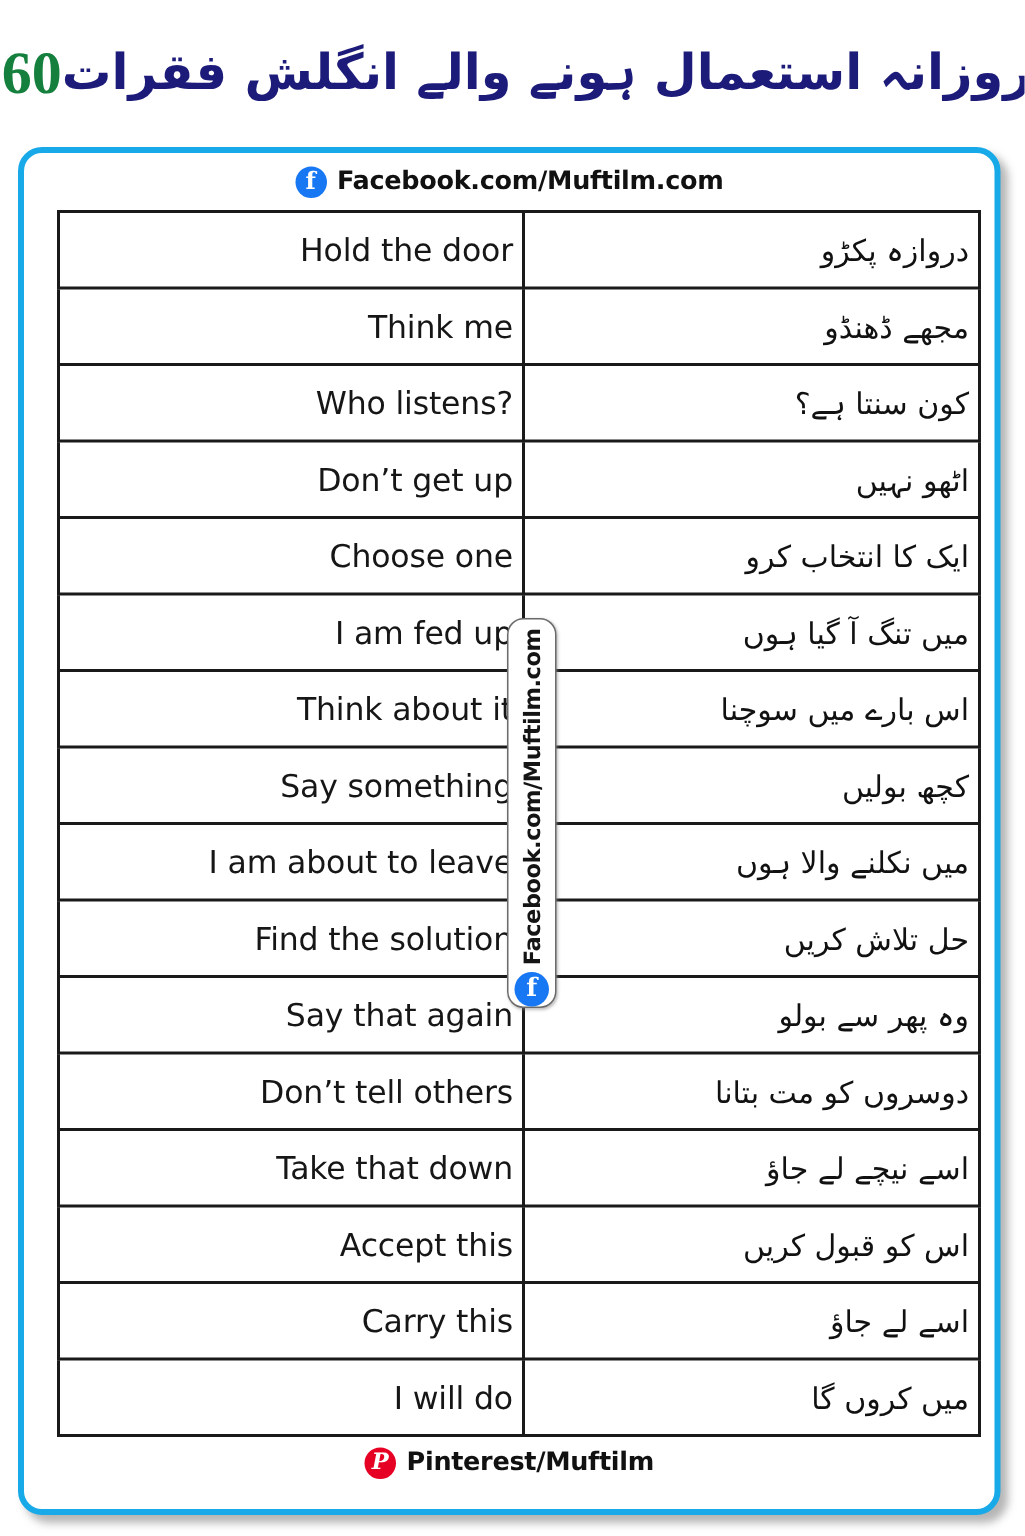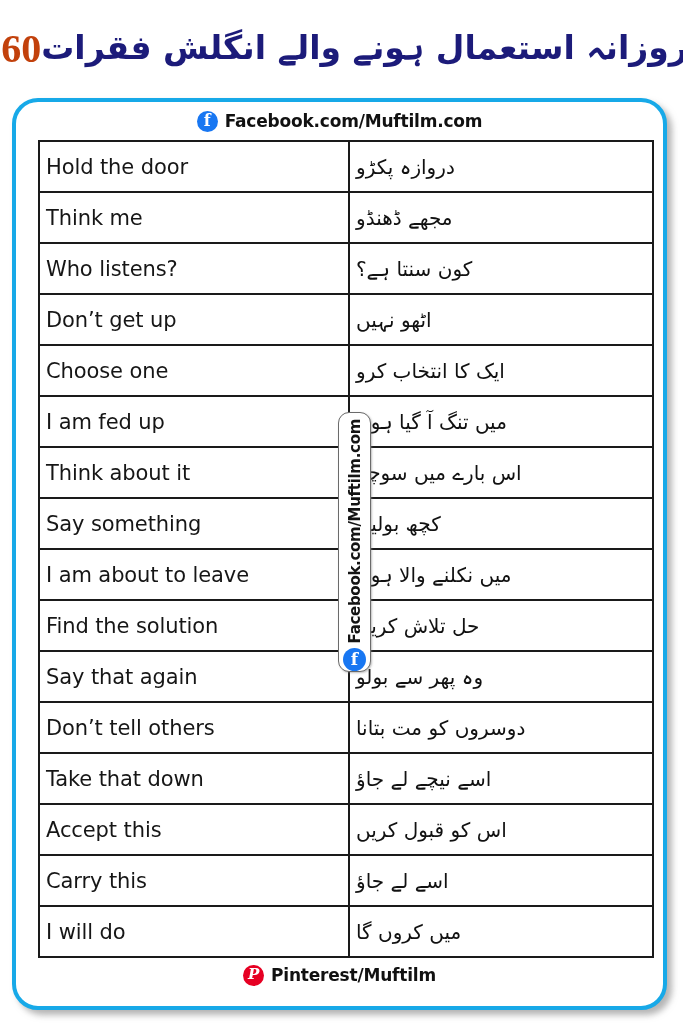--- a/index.html
+++ b/index.html
@@ -33,36 +33,36 @@
     letter-spacing: 0px;
     line-height: 1.15;
     white-space: nowrap;
     direction: rtl;
     unicode-bidi: isolate;
   }
   #page-title .title-count {
     font-family: "Liberation Serif", serif;
     font-size: 40px;
     font-weight: 700;
-    color: #c2410c;
+    color: #15803d;
     margin-left: 6px;
     direction: ltr;
     unicode-bidi: isolate;
   }
 
   
   #card {
     position: absolute;
     left: 12px;
     top: 98px;
     width: 655px;
     height: 912px;
     box-sizing: border-box;
     border: 4px solid #17a9e8;
-    border-radius: 26px;
+    border-radius: 16px;
     background: #ffffff;
     box-shadow: 5px 5px 6px rgba(120,120,120,0.55);
   }
 
   
   .social-bar {
     height: 34px;
     display: flex;
     align-items: center;
     justify-content: center;
@@ -125,21 +125,21 @@
     width: 606px;
     border-collapse: collapse;
     table-layout: fixed;
   }
   #phrase-table td {
     border: 2px solid #1a1a1a;
     height: 51px;
     padding: 0 6px;
     box-sizing: border-box;
     vertical-align: middle;
-    text-align: left;
+    text-align: right;
     background: #ffffff;
   }
   td.col-en {
     width: 310px;
     font-family: "DejaVu Sans", sans-serif;
     font-size: 21px;
     font-weight: 400;
     color: #161616;
     letter-spacing: -0.1px;
   }

